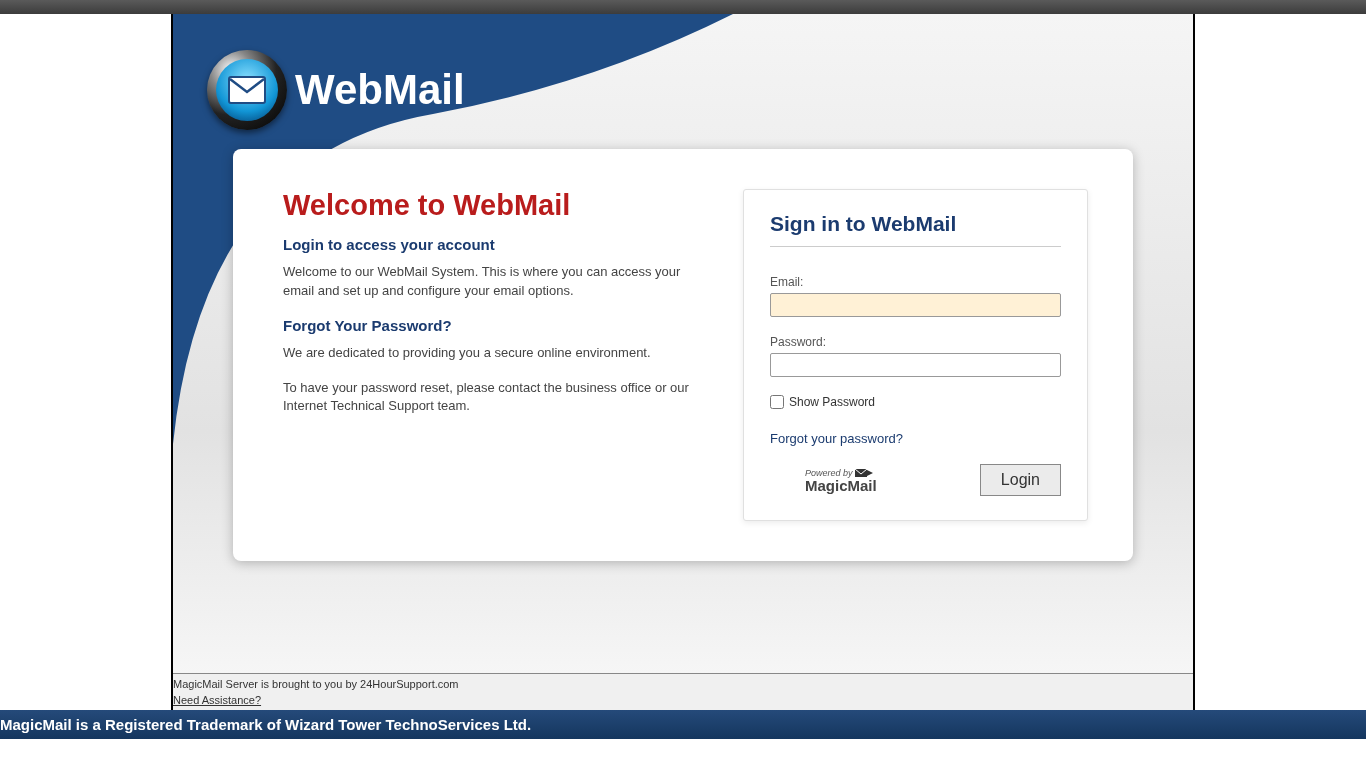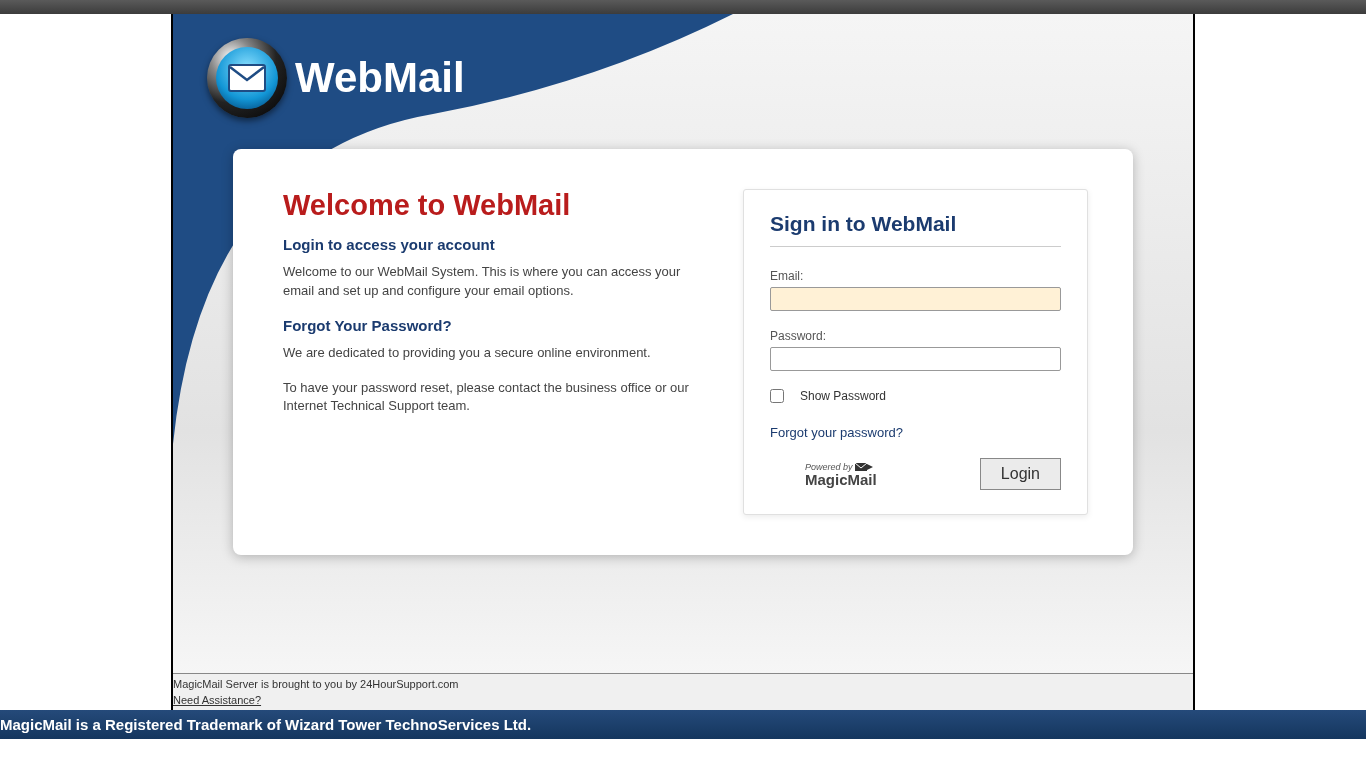--- a/index.html
+++ b/index.html
@@ -32,21 +32,21 @@
   position: absolute;
   left: 0;
   top: 0;
   width: 100%;
   height: 100%;
   pointer-events: none;
 }
 .logo-wrap {
   position: absolute;
   left: 34px;
-  top: 24px;
+  top: 36px;
   display: flex;
   align-items: center;
   gap: 8px;
   z-index: 5;
 }
 .logo-circle {
   width: 80px;
   height: 80px;
   border-radius: 50%;
   background: radial-gradient(circle at 30% 25%, #fff 0%, #888 25%, #222 55%, #000 100%);
@@ -114,42 +114,42 @@
   padding: 22px 26px 24px 26px;
   box-shadow: 0 2px 6px rgba(0,0,0,0.08);
   background: #fff;
 }
 .login-title {
   font-size: 21px;
   color: #1b3b6f;
   font-weight: bold;
   padding-bottom: 10px;
   border-bottom: 1px solid #ccc;
-  margin-bottom: 22px;
+  margin-bottom: 28px;
 }
 .field-label {
   font-size: 12px;
   color: #555;
   margin-bottom: 4px;
   display: block;
 }
 .text-input {
   width: 100%;
   height: 24px;
   border: 1px solid #999;
   border-radius: 2px;
   padding: 2px 6px;
   font-size: 13px;
   margin-bottom: 18px;
 }
 .email-input { background: #fff1d6; }
 .check-row {
   display: flex;
   align-items: center;
-  gap: 16px;
+  gap: 5px;
   margin-bottom: 20px;
 }
 .check-row input { width: 14px; height: 14px; }
 .check-label { font-size: 12px; color: #333; }
 .forgot-link {
   font-size: 13px;
   color: #1b3b6f;
   text-decoration: none;
   display: inline-block;
   margin-bottom: 18px;

